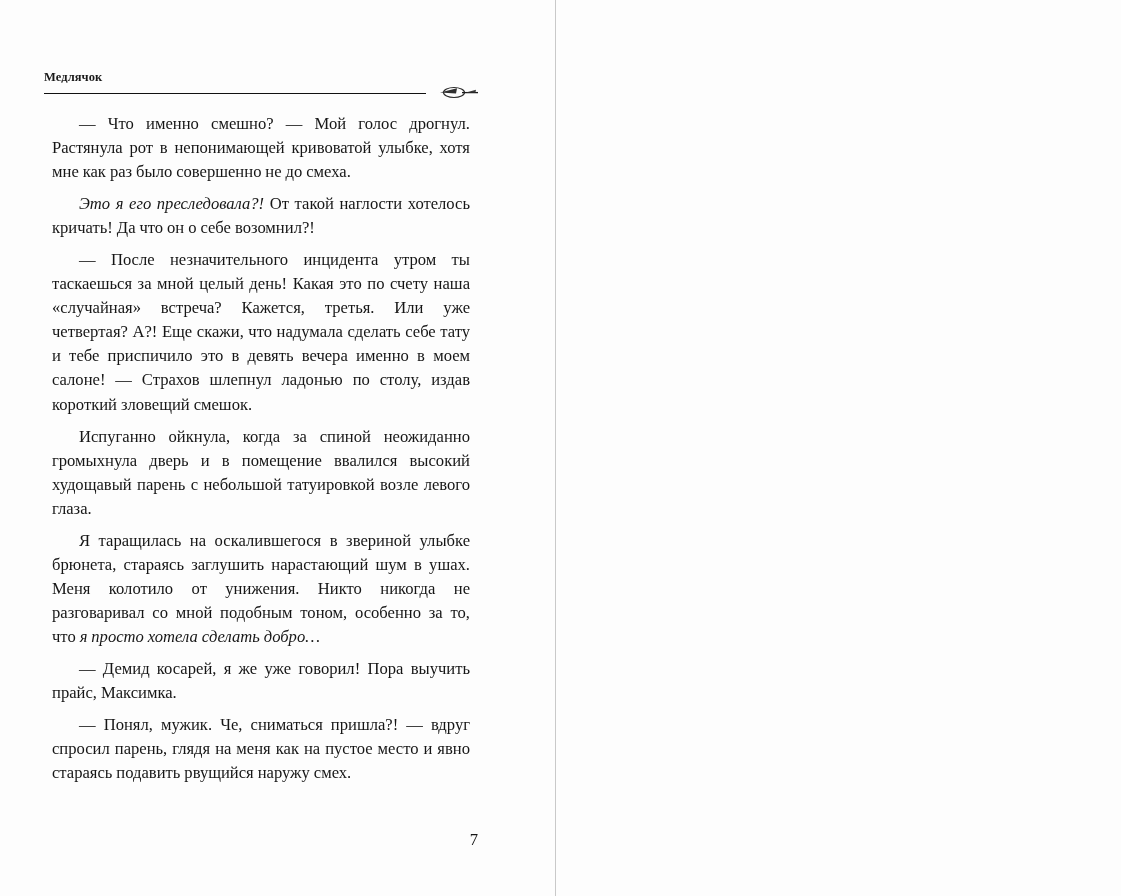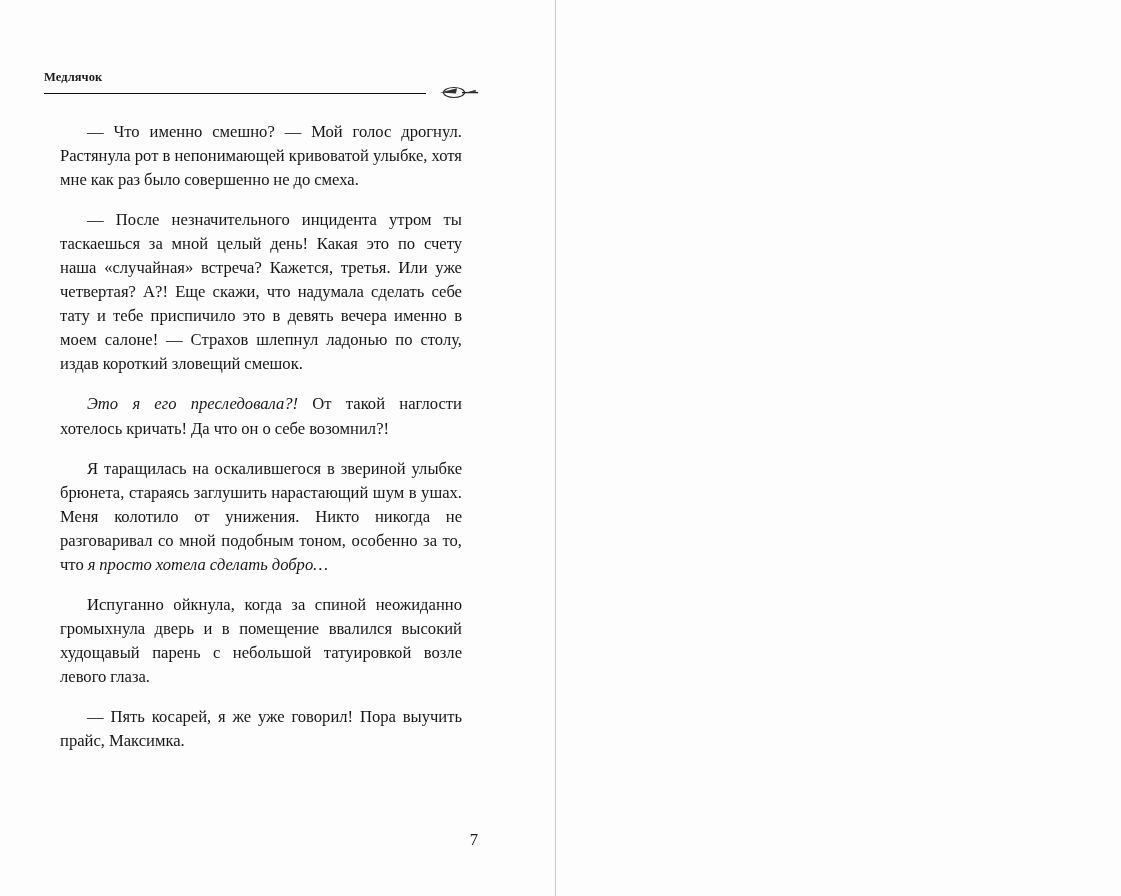--- a/index.html
+++ b/index.html
@@ -87,21 +87,21 @@
 
   .body-block {
     position: absolute;
     top: 104px;
   }
   .body-left {
     left: 44px;
     width: 434px;
   }
   p.para {
-    margin: 16px;
+    margin: 8px;
     text-indent: 27px;
     text-align: justify;
     font-size: 16.6px;
     line-height: 24.05px;
     color: #161616;
     font-family: "Liberation Serif", "DejaVu Serif", serif;
     hyphens: manual;
     word-spacing: -0.2px;
   }
   p.para i, p.para em {
@@ -134,25 +134,26 @@
           <ellipse cx="28" cy="9.5" rx="10.5" ry="5" fill="none" stroke="#2a2a2a" stroke-width="1.1"></ellipse>
           <path d="M14 9.5 L31 5.2 L30 10.5 Z" fill="#2f2f2f"></path>
           <path d="M36 9.6 L52 9.6" stroke="#1b1b1b" stroke-width="1.3" fill="none"></path>
           <path d="M40 9.6 L50 6.8 L49.5 9.6 Z" fill="#3a3a3a"></path>
         </svg>
       </div>
     </div>
 
     <div class="body-block body-left">
         <p class="para">— Что именно смешно? — Мой голос дрогнул. Растянула рот в непонимающей кривоватой улыбке, хотя мне как раз было совершенно не до смеха.</p>
+        <p class="para"><i>Это я его преследовала?!</i> От такой наглости хотелось кричать! Да что он о себе возомнил?!</p>
         <p class="para">— После незначительного инцидента утром ты таскаешься за мной целый день! Какая это по счету наша «случайная» встреча? Кажется, третья. Или уже четвертая? А?! Еще скажи, что надумала сделать себе тату и тебе приспичило это в девять вечера именно в моем салоне! — Страхов шлепнул ладонью по столу, издав короткий зловещий смешок.</p>
-        <p class="para"><i>Это я его преследовала?!</i> От такой наглости хотелось кричать! Да что он о себе возомнил?!</p>
+        <p class="para">Испуганно ойкнула, когда за спиной неожиданно громыхнула дверь и в помещение ввалился высокий худощавый парень с небольшой татуировкой возле левого глаза.</p>
         <p class="para">Я таращилась на оскалившегося в звериной улыбке брюнета, стараясь заглушить нарастающий шум в ушах. Меня колотило от унижения. Никто никогда не разговаривал со мной подобным тоном, особенно за то, что <i>я просто хотела сделать добро…</i></p>
-        <p class="para">Испуганно ойкнула, когда за спиной неожиданно громыхнула дверь и в помещение ввалился высокий худощавый парень с небольшой татуировкой возле левого глаза.</p>
-        <p class="para">— Пять косарей, я же уже говорил! Пора выучить прайс, Максимка.</p>
+        <p class="para">— Демид косарей, я же уже говорил! Пора выучить прайс, Максимка.</p>
+        <p class="para">— Понял, мужик. Че, сниматься пришла?! — вдруг спросил парень, глядя на меня как на пустое место и явно стараясь подавить рвущийся наружу смех.</p>
       </div>
 
     <div class="folio folio-left">7</div>
   </div>
 
   <div class="spine"></div>
 
   <div class="page page-right">
     
 

